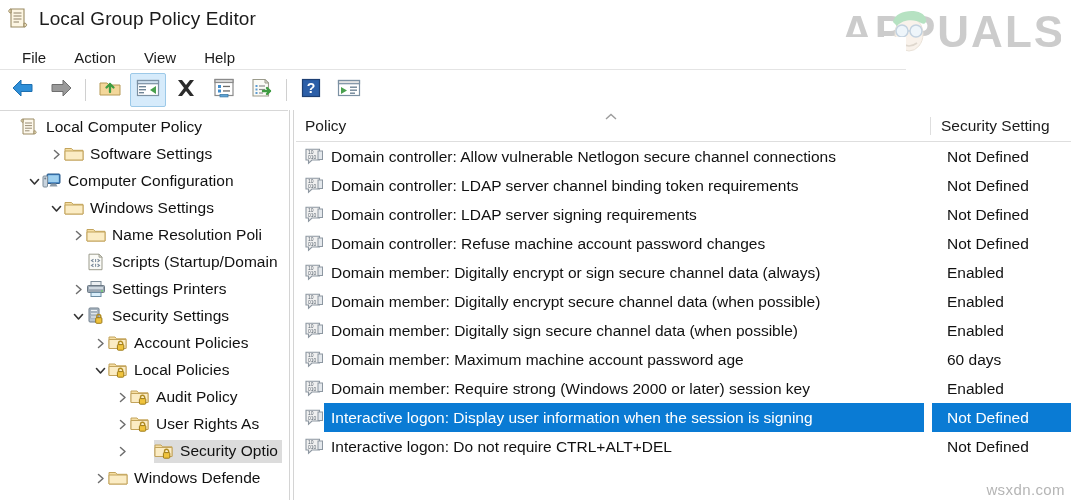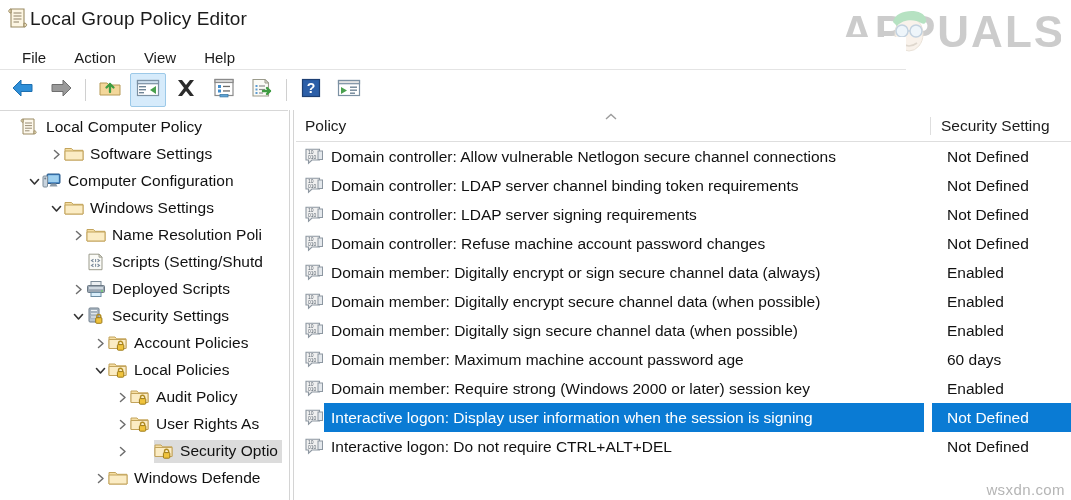--- a/index.html
+++ b/index.html
@@ -11,21 +11,21 @@
   }
   .app{position:relative;width:1071px;height:500px;background:#fff;}
 
   
   .titlebar{
     position:absolute;left:0;top:0;width:1071px;height:37px;
     background:#ffffff;display:flex;align-items:center;
   }
   .title-icon{margin-left:8px;width:22px;height:24px;position:relative;flex:0 0 auto;}
   .title-text{
-    font-size:19px;color:#1b1b1b;letter-spacing:.1px;
+    font-size:19px;color:#1b1b1b;margin-left:9px;letter-spacing:.1px;
     font-weight:400;
   }
 
   
   .menubar{
     position:absolute;left:0;top:37px;width:906px;height:32px;
     background:#ffffff;display:flex;align-items:flex-end;
     border-bottom:1px solid #e4e4e4;
   }
   .menu-item{
@@ -371,38 +371,38 @@
       <path d="M13 1.2 v3 h3 z" fill="#e6e6d9" stroke="#9b9b8c" stroke-width=".9"></path>
       <g fill="none" stroke="#7a8a9a" stroke-width="1.1">
         <path d="M7.5 6.2 l-2 1.4 l2 1.4"></path>
                     <path d="M11.5 6.2 l2 1.4 l-2 1.4"></path>
         <path d="M7.5 11 l-2 1.4 l2 1.4"></path>
                     <path d="M11.5 11 l2 1.4 l-2 1.4"></path>
       </g>
       <line x1="9.6" y1="6" x2="9.6" y2="9" stroke="#7a8a9a" stroke-width="1"></line>
       <line x1="9.6" y1="10.8" x2="9.6" y2="13.8" stroke="#7a8a9a" stroke-width="1"></line>
                 </svg></span>
-              <span class="tlabel">Scripts (Setting/Shutd</span>
+              <span class="tlabel">Scripts (Startup/Domain</span>
             </span>
           </div>
           <div class="tnode" style="padding-left: 70px;">
             <span class="twist">
               <svg width="11" height="11" viewBox="0 0 11 11">
                 <path d="M3.5 1.5 L8 5.5 L3.5 9.5" fill="none" stroke="#6d6d6d" stroke-width="1.5" stroke-linecap="round" stroke-linejoin="round"></path>
               </svg>
             </span>
             <span class="tlabel-wrap">
               <span class="ticon"><svg width="20" height="18" viewBox="0 0 20 18">
       <rect x="5" y="1.5" width="10" height="4" fill="#eceff2" stroke="#7d8c99" stroke-width="1"></rect>
       <rect x="1.5" y="5.5" width="17" height="7" rx="1" fill="#9aa6b2" stroke="#6b7884" stroke-width="1"></rect>
       <rect x="3" y="7" width="14" height="2.2" fill="#cfd8e0"></rect>
       <circle cx="16" cy="11" r="1" fill="#6fd16f"></circle>
       <rect x="5" y="12.5" width="10" height="4" fill="#d9eefb" stroke="#6b8ca3" stroke-width="1"></rect>
                 </svg></span>
-              <span class="tlabel">Deployed Scripts</span>
+              <span class="tlabel">Settings Printers</span>
             </span>
           </div>
           <div class="tnode" style="padding-left: 70px;">
             <span class="twist">
               <svg width="11" height="11" viewBox="0 0 11 11">
                 <path d="M1.5 3.5 L5.5 8 L9.5 3.5" fill="none" stroke="#333" stroke-width="1.6" stroke-linecap="round" stroke-linejoin="round"></path>
               </svg>
             </span>
             <span class="tlabel-wrap">
               <span class="ticon"><svg width="20" height="18" viewBox="0 0 20 18">

